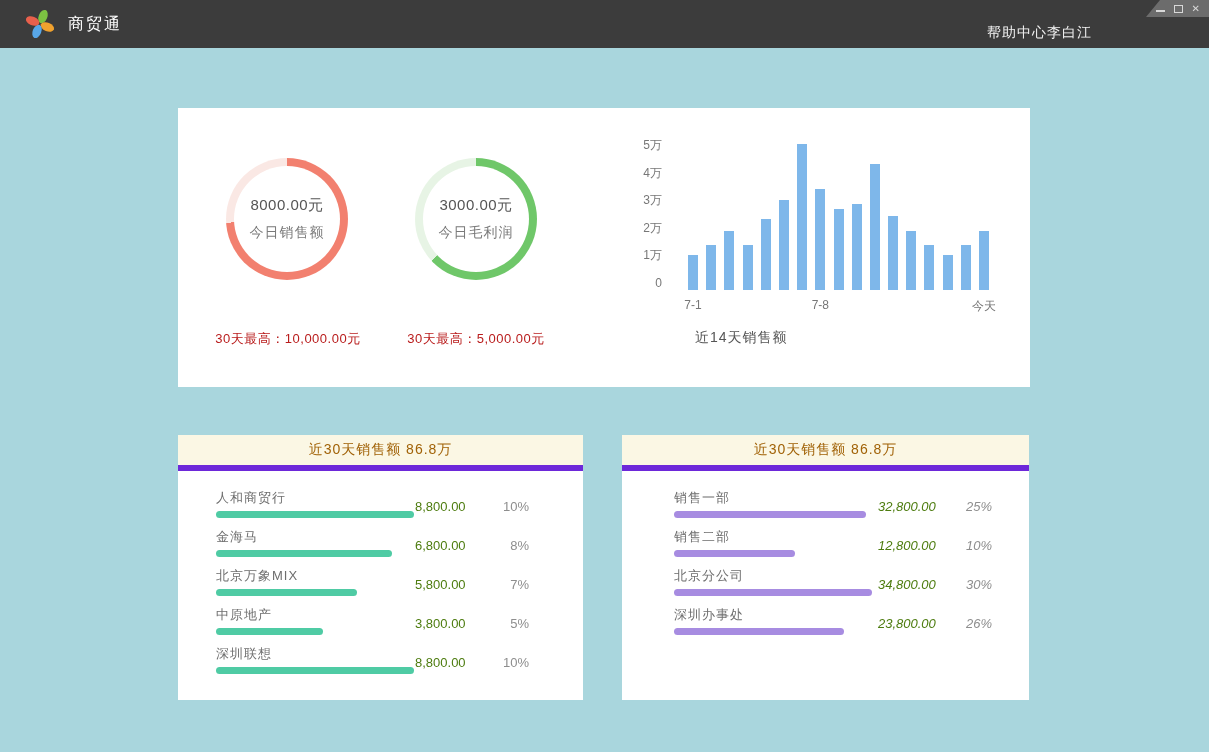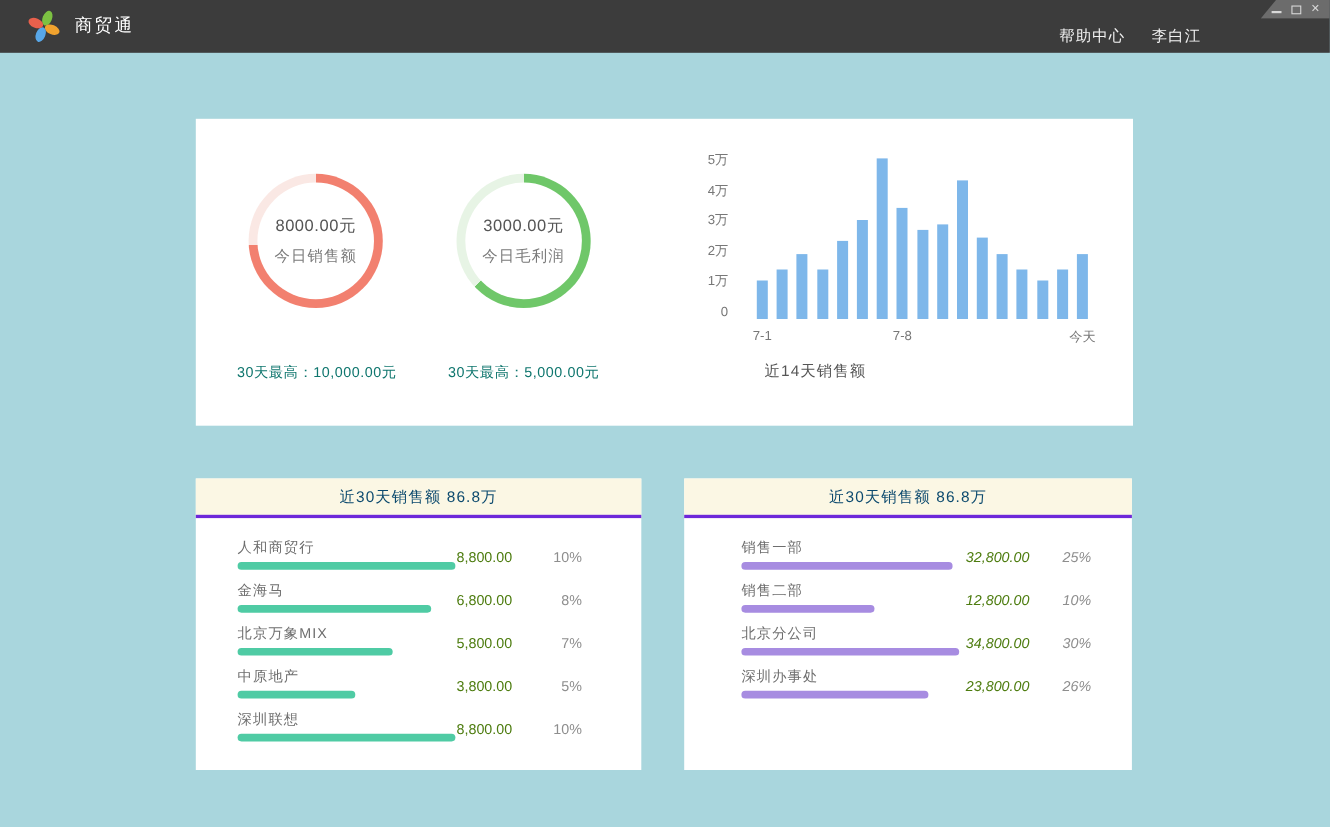--- a/index.html
+++ b/index.html
@@ -4,21 +4,21 @@
 <style>
   * { margin:0; padding:0; box-sizing:border-box; }
   html,body { width:1209px; height:752px; overflow:hidden; }
   body { font-family:"Liberation Sans","DejaVu Sans",sans-serif; background:#A9D6DD; position:relative; }
 
   
   .titlebar { position:absolute; left:0; top:0; width:1209px; height:48px; background:#3C3C3C; z-index:5; }
   .logo { position:absolute; left:24px; top:8px; width:32px; height:32px; }
   .app-title { position:absolute; left:68px; top:0; height:48px; line-height:48px;
                color:#FFFFFF; font-size:16px; letter-spacing:2px;font-family:Liberation Serif, serif; }
-  .tb-links { position:absolute; right:117px; top:0; height:65px; display:flex; align-items:center; gap:24px; }
+  .tb-links { position:absolute; right:117px; top:0; height:65px; display:flex; align-items:center; }
   .tb-link { color:#F2F2F2; font-size:14px; cursor:pointer; letter-spacing:1px; }
   .win-controls { position:absolute; right:0; top:0; width:63px; height:17px; background:#6C6C6C;
                   clip-path:polygon(14px 0, 100% 0, 100% 100%, 0 100%);
                   display:flex; align-items:center; justify-content:flex-end; gap:9px; padding:0 9px 0 0; }
   .wc { color:#D8D8D8; font-size:9px; line-height:1; cursor:pointer; display:inline-block; }
   .wc-min { width:9px; height:2px; background:#D8D8D8; margin-top:4px; }
   .wc-max { width:9px; height:8px; border:1px solid #D8D8D8; }
   .wc-close { font-size:10px; }
 
   
@@ -28,38 +28,38 @@
   #panel-right { left:622px; top:435px; width:407px; height:265px; }
 
   
   .donut { position:absolute; width:122px; height:122px; border-radius:50%; }
   .donut-hole { position:absolute; left:8px; top:8px; width:106px; height:106px; border-radius:50%;
                 background:#FFFFFF; display:flex; flex-direction:column; align-items:center; justify-content:center; gap:9px; }
   .donut-value { font-size:15px; color:#555555; letter-spacing:0.5px; }
   .donut-label { font-size:14px; color:#7A7A7A; letter-spacing:1px; }
   #donut-0 { left:48px; top:50px; }
   #donut-1 { left:237px; top:50px; }
-  .donut-caption { position:absolute; top:222px; width:180px; text-align:center; font-size:13px; color:#0f766e; letter-spacing:0.5px; }
+  .donut-caption { position:absolute; top:222px; width:180px; text-align:center; font-size:13px; color:#b91c1c; letter-spacing:0.5px; }
   #caption-0 { left:20px; }
   #caption-1 { left:208px; }
 
   
   .y-ticks { position:absolute; left:424px; top:0; width:60px; height:279px; }
   .y-tick { position:absolute; right:0; width:60px; text-align:right; font-size:12px; color:#777777; line-height:14px; }
   .bars { position:absolute; left:510px; bottom:97px; width:301px; height:160px;
           display:flex; align-items:flex-end; justify-content:space-between; }
   .bar { width:10px; background:#7EB7EA; }
   .x-labels { position:absolute; left:510px; top:190px; width:301px; height:16px; }
   .x-label { position:absolute; transform:translateX(-50%); font-size:12px; color:#777777; white-space:nowrap; }
   .chart-title { position:absolute; left:517px; top:221px; width:300px; text-align:left; font-size:14px; color:#555555; letter-spacing:1px; }
 
   
-  .panel-header { height:36px; background:#FBF7E4; border-bottom:3px solid #6d28d9;
+  .panel-header { height:36px; background:#FBF7E4; border-bottom:6px solid #6d28d9;
                   display:flex; align-items:center; justify-content:center;
-                  font-size:14px; color:#0c4a6e; letter-spacing:1px;text-align:center; }
+                  font-size:14px; color:#a16207; letter-spacing:1px;text-align:center; }
   .rows { padding-top:17px; }
   .row { position:relative; height:39px;padding-left:32px; }
   .row-label { position:absolute; left:38px; top:1px; font-size:13px; color:#6E6E6E; letter-spacing:1px; }
   .bar-track { position:absolute; left:38px; top:23px; width:198px; height:7px; }
   .bar-fill { height:7px; border-radius:4px; }
   .row-nums { position:absolute; right:54px; top:11px; display:flex; }
   .row-value { width:76px; text-align:left; font-size:13px; color:#4d7c0f; }
   .row-pct { width:38px; text-align:right; font-size:13px; color:#8E8E8E; }
   .panel-r .row-label, .panel-r .bar-track { left:52px; }
   .panel-r .row-nums { right:37px;font-style:italic; }

